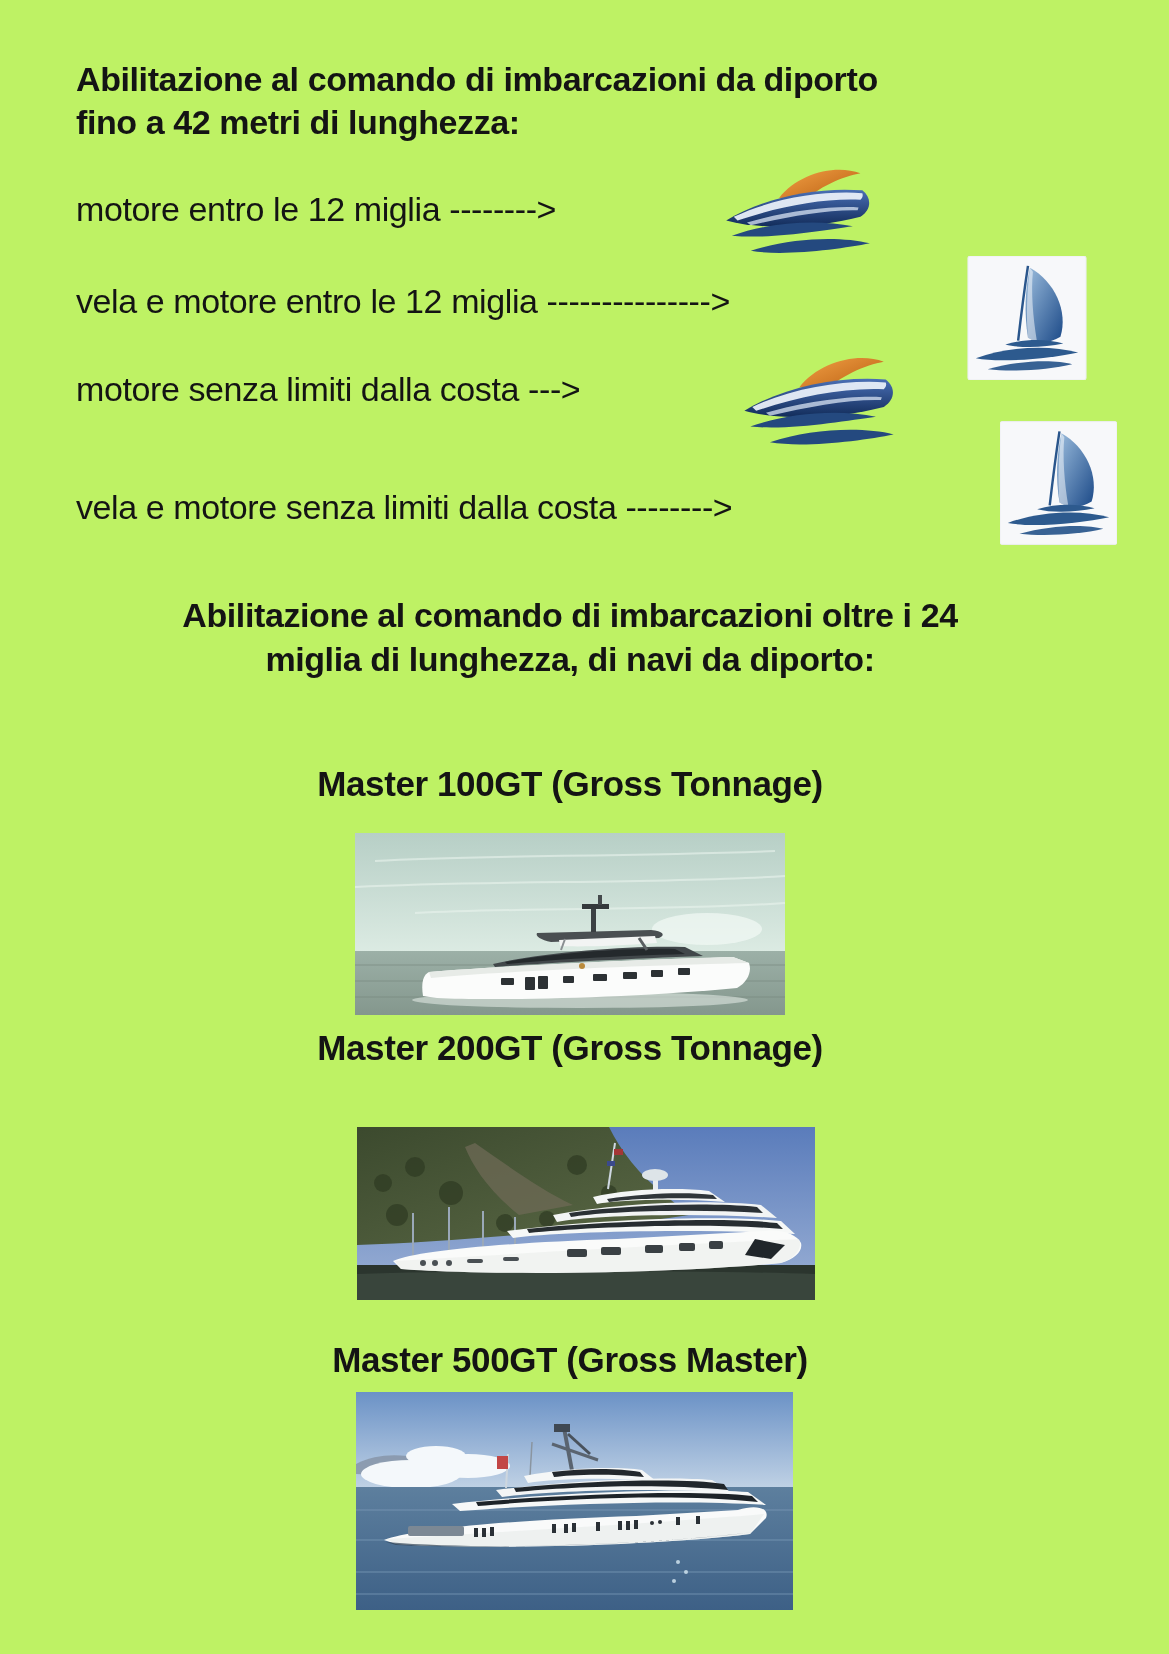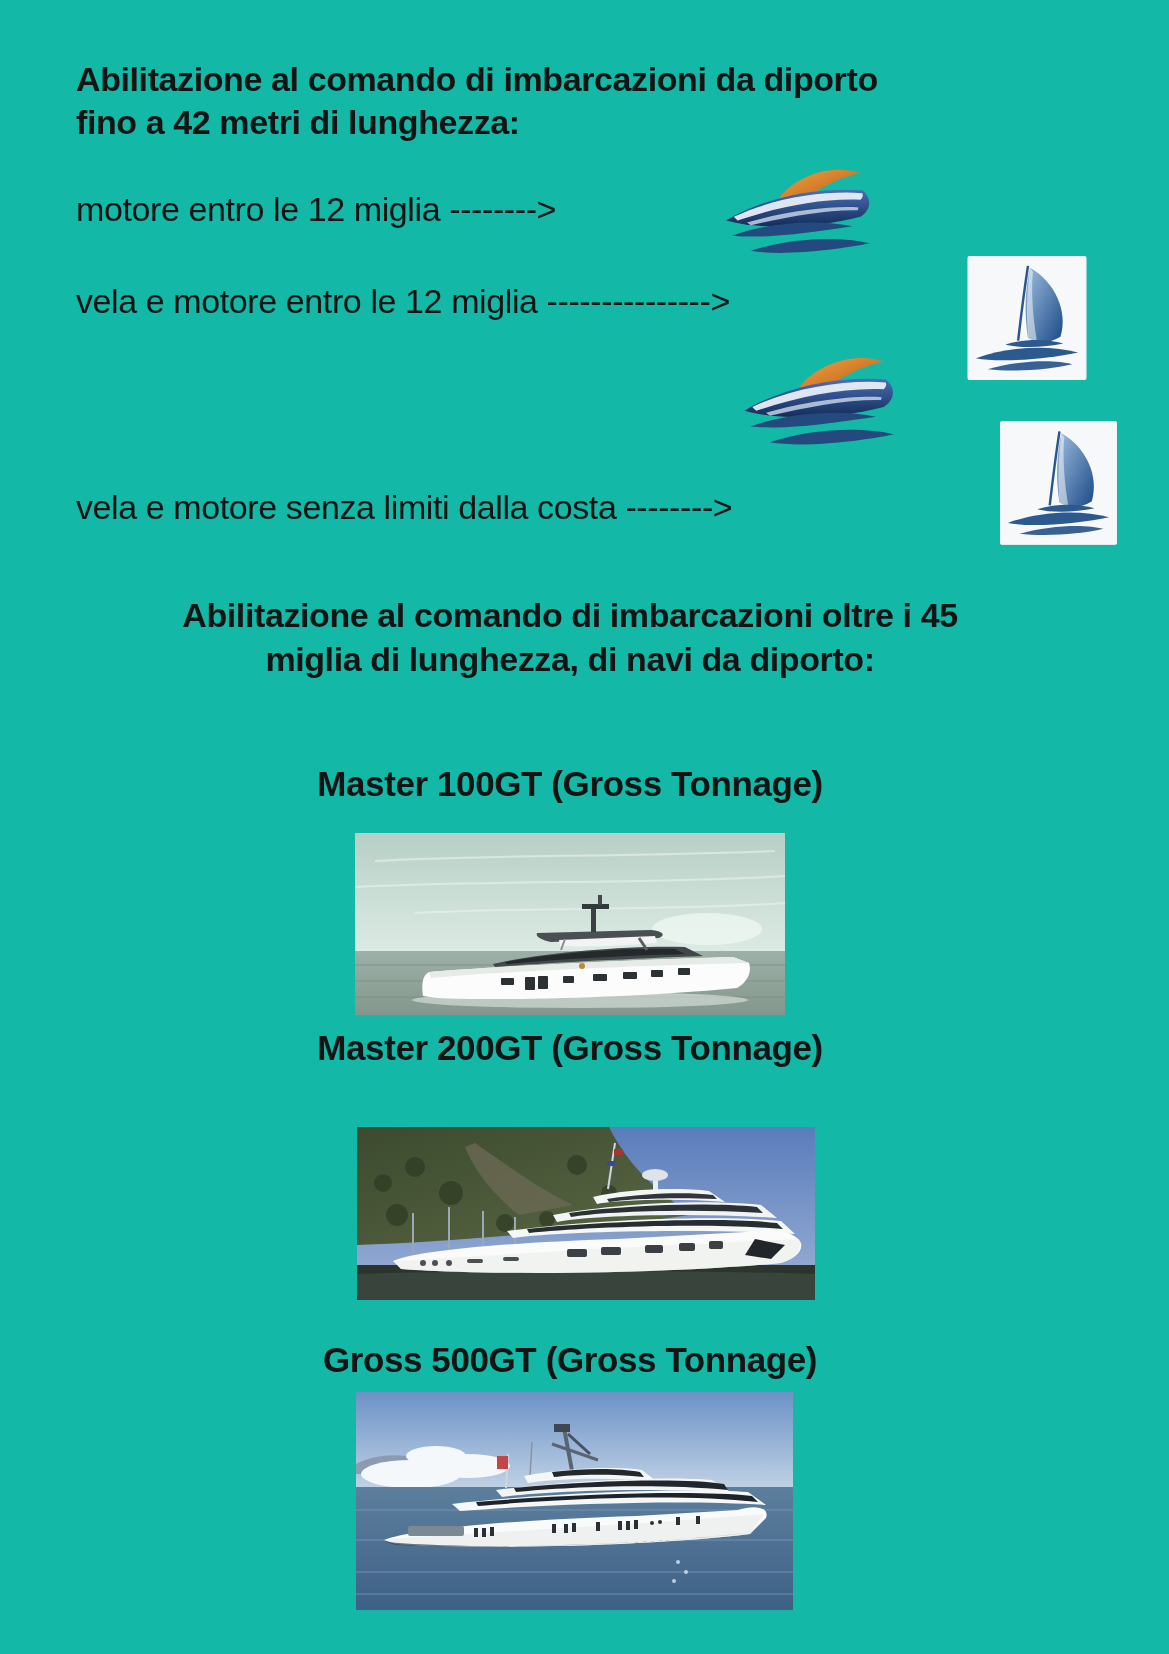--- a/index.html
+++ b/index.html
@@ -1,20 +1,20 @@
 <!DOCTYPE html>
 <html><head>
 <meta charset="utf-8">
 <style>
   * { margin:0; padding:0; box-sizing:border-box; }
   html,body { background:#ffffff; }
   body { font-family:"Liberation Sans", sans-serif; color:#141414; }
   .page {
     position:relative; width:1169px; height:1654px; margin:0 auto;
-    background:#14b8a6; overflow:hidden;
+    background:#bef264; overflow:hidden;
   }
   .h1 {
     position:absolute; left:76px; top:58px; width:1010px;
     font-size:34px; font-weight:bold; line-height:1.25; letter-spacing:-0.4px;
   }
   .row-label {
     position:absolute; left:76px; white-space:nowrap;
     font-size:34px; font-weight:normal; letter-spacing:-0.4px;
   }
   .icon { position:absolute; line-height:0; }
@@ -82,35 +82,36 @@
       </svg>
   </div>
 
   <div class="row-label" style="top:282px">vela e motore entro le 12 miglia ---------------&gt;</div>
   <div class="icon" style="left:966px; top:256px">
     <svg width="122" height="124">
         <use href="#sym-sailboat"></use>
       </svg>
   </div>
 
+  <div class="row-label" style="top:370px">motore senza limiti dalla costa ---&gt;</div>
   <div class="icon" style="left:736px; top:350px">
     <svg width="168" height="108">
         <use href="#sym-motorboat"></use>
       </svg>
   </div>
 
   <div class="row-label" style="top:488px">vela e motore senza limiti dalla costa --------&gt;</div>
   <div class="icon" style="left:1000px; top:420px">
     <svg width="117" height="126">
         <use href="#sym-sailboat"></use>
       </svg>
   </div>
 
   <div class="centered h2">
-    <span class="line">Abilitazione al comando di imbarcazioni oltre i 45</span>
+    <span class="line">Abilitazione al comando di imbarcazioni oltre i 24</span>
     <span class="line">miglia di lunghezza, di navi da diporto:</span>
   </div>
 
   <div class="centered master-title" style="top:764px">Master 100GT (Gross Tonnage)</div>
 
   <div class="photo" style="left:355px; top:833px; width:430px; height:182px">
     <svg viewBox="0 0 430 182" width="430" height="182">
       <defs>
         <linearGradient id="p1sky" x1="0" y1="0" x2="0" y2="1">
           <stop offset="0" stop-color="#b7cfc6"></stop>
@@ -219,21 +220,21 @@
       <g fill="#4a5054">
         <circle cx="66" cy="136" r="3"></circle>
           <circle cx="78" cy="136" r="3"></circle>
           <circle cx="92" cy="136" r="3"></circle>
         <rect x="110" y="132" width="16" height="4" rx="2"></rect>
         <rect x="146" y="130" width="16" height="4" rx="2"></rect>
       </g>
     </svg>
   </div>
 
-  <div class="centered master-title" style="top:1340px">Gross 500GT (Gross Tonnage)</div>
+  <div class="centered master-title" style="top:1340px">Master 500GT (Gross Master)</div>
 
   <div class="photo" style="left:356px; top:1392px; width:437px; height:218px">
     <svg viewBox="0 0 437 218" width="437" height="218">
       <defs>
         <linearGradient id="p3sky" x1="0" y1="0" x2="0" y2="1">
           <stop offset="0" stop-color="#6b92c6"></stop>
             <stop offset="1" stop-color="#c3d4e6"></stop>
         </linearGradient>
         <linearGradient id="p3sea" x1="0" y1="0" x2="0" y2="1">
           <stop offset="0" stop-color="#5d7f9e"></stop>

